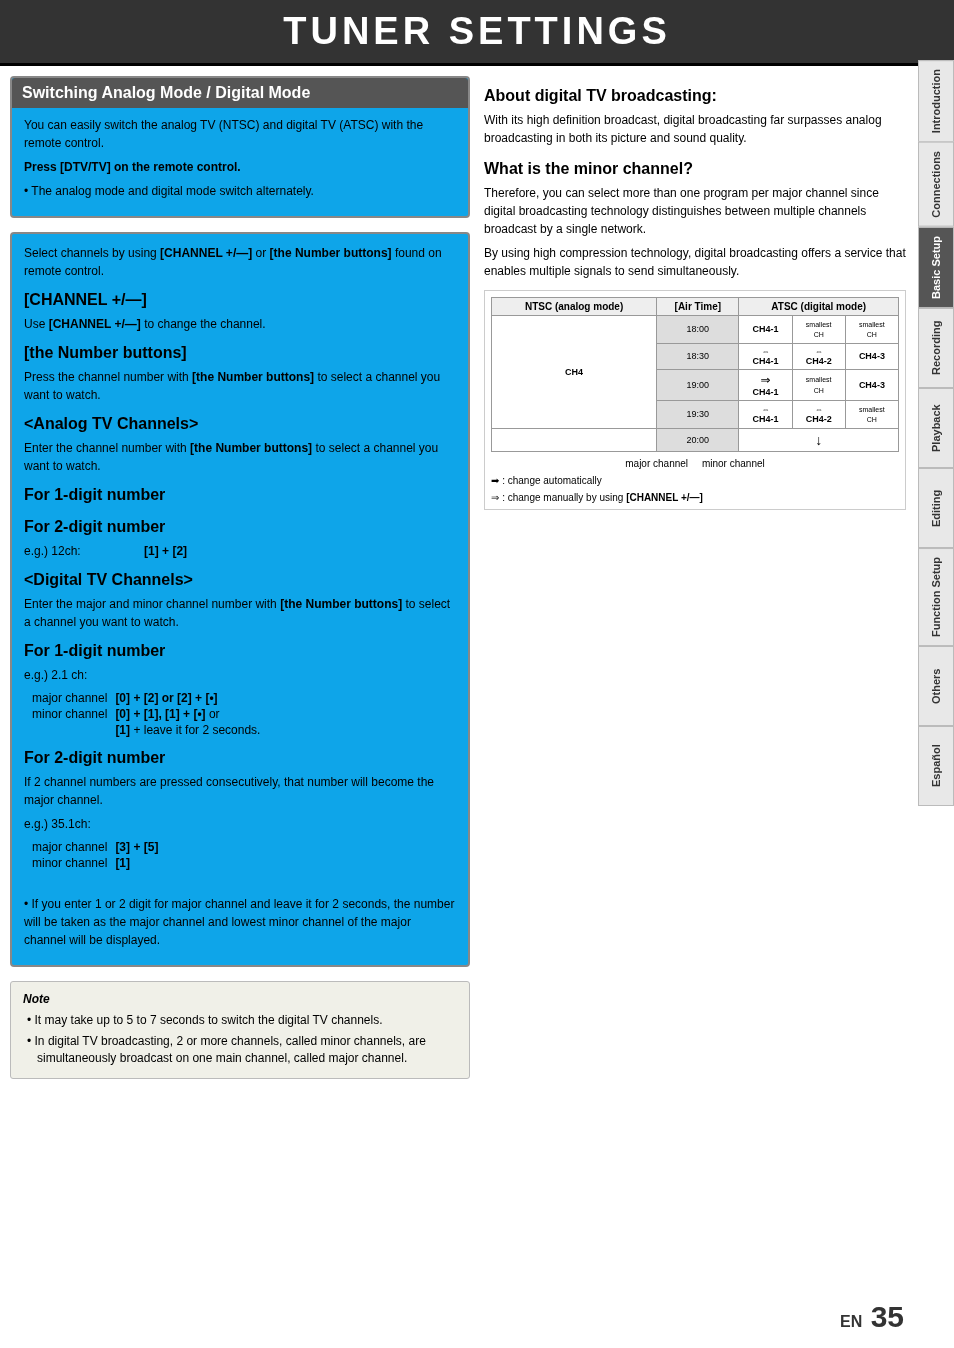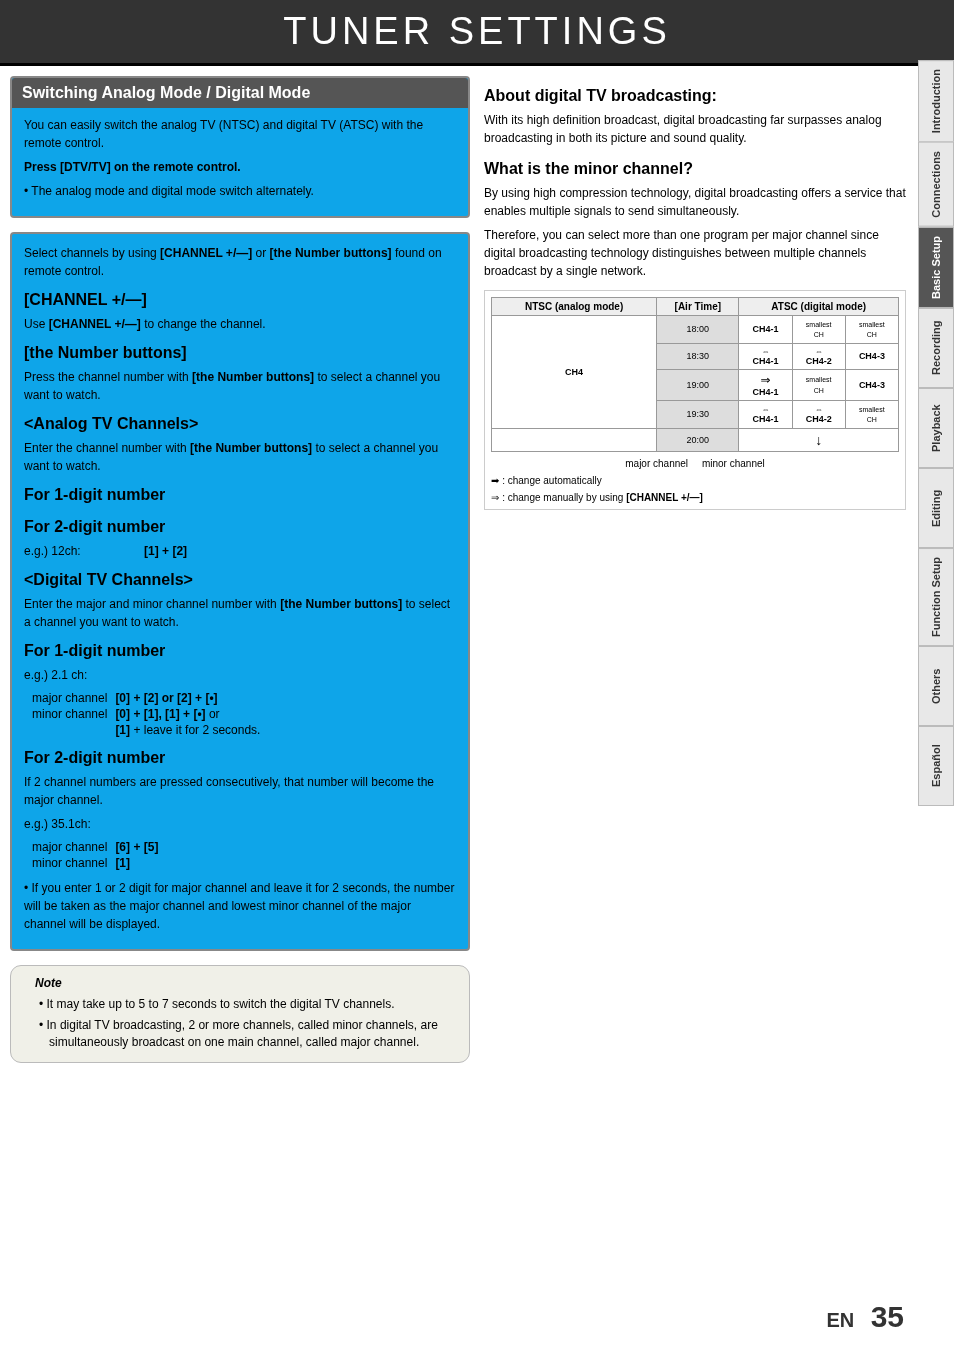--- a/index.html
+++ b/index.html
@@ -13,21 +13,21 @@
       overflow-x: hidden;
     }
 
     
     .page-header {
       background: #333;
       color: #fff;
       text-align: center;
       padding: 10px 0;
       font-size: 38px;
-      font-weight: 400;
+      font-weight: 700;
       letter-spacing: 4px;
       border-bottom: 3px solid #000;
     }
 
     
     .side-tabs {
       position: absolute;
       right: 0;
       top: 60px;
       width: 36px;
@@ -103,22 +103,22 @@
     .subsection-title {
       font-size: 16px;
       font-weight: bold;
       margin-top: 8px;
       margin-bottom: 3px;
     }
 
     .note-box {
       background: #f0f0e8;
       border: 1px solid #bbb;
-      border-radius: 11px;
-      padding: 8px 24px;
+      border-radius: 3px;
+      padding: 8px 12px;
       margin-top: 10px;
     }
     .note-title {
       font-style: italic;
       font-weight: bold;
       margin-bottom: 4px;
     }
     .note-item {
       padding-left: 14px;
       text-indent: -10px;
@@ -173,23 +173,22 @@
     
     .page-footer {
       position: absolute;
       bottom: 14px;
       right: 50px;
       font-size: 30px;
       font-weight: 900;
       color: #333;
     }
     .page-footer-en {
-      font-size: 20px;
-      font-weight: bold;
-      margin-right: 8px;
+      font-size: 16px;
+      font-weight: bold;
     }
 
     .ch-cell-small {
       font-size: 7px;
       line-height: 1.2;
     }
     .ch-bold { font-weight: bold; font-size: 9px; }
   </style>
 </head>
 <body>
@@ -269,48 +268,48 @@
       </tbody>
         </table>
 
       <p class="subsection-title"><b>For 2-digit number</b></p>
       <p>If 2 channel numbers are pressed consecutively, that number will become the major channel.</p>
       <p>e.g.) 35.1ch:</p>
       <table style="font-size:12px; border-collapse:collapse; margin-left:4px;">
         <tbody>
             <tr>
           <td style="padding:1px 4px;">major channel</td>
-          <td style="padding:1px 4px;"><b>[6] + [5]</b></td>
+          <td style="padding:1px 4px;"><b>[3] + [5]</b></td>
         </tr>
         <tr>
           <td style="padding:1px 4px;">minor channel</td>
           <td style="padding:1px 4px;"><b>[1]</b></td>
         </tr>
       </tbody>
         </table>
 
-      <p style="margin-top:8px;">• If you enter 1 or 2 digit for major channel and leave it for 2 seconds, the number will be taken as the major channel and lowest minor channel of the major channel will be displayed.</p>
+      <p style="margin-top:24px;">• If you enter 1 or 2 digit for major channel and leave it for 2 seconds, the number will be taken as the major channel and lowest minor channel of the major channel will be displayed.</p>
     </div>
 
     <div class="note-box">
       <p class="note-title"><i>Note</i></p>
       <div class="note-item">• It may take up to 5 to 7 seconds to switch the digital TV channels.</div>
       <div class="note-item">• In digital TV broadcasting, 2 or more channels, called minor channels, are simultaneously broadcast on one main channel, called major channel.</div>
     </div>
 
   </div>
 
   <div class="right-col">
 
     <p class="subsection-title"><b>About digital TV broadcasting:</b></p>
     <p>With its high definition broadcast, digital broadcasting far surpasses analog broadcasting in both its picture and sound quality.</p>
 
     <p class="subsection-title" style="margin-top:10px;"><b>What is the minor channel?</b></p>
+    <p>Therefore, you can select more than one program per major channel since digital broadcasting technology distinguishes between multiple channels broadcast by a single network.</p>
     <p>By using high compression technology, digital broadcasting offers a service that enables multiple signals to send simultaneously.</p>
-    <p>Therefore, you can select more than one program per major channel since digital broadcasting technology distinguishes between multiple channels broadcast by a single network.</p>
 
     <div class="diagram-area">
       <table class="diagram-table">
         <thead>
           <tr class="header-row">
             <td>NTSC (analog mode)</td>
             <td>[Air Time]</td>
             <td colspan="3">ATSC (digital mode)</td>
           </tr>
         </thead>

